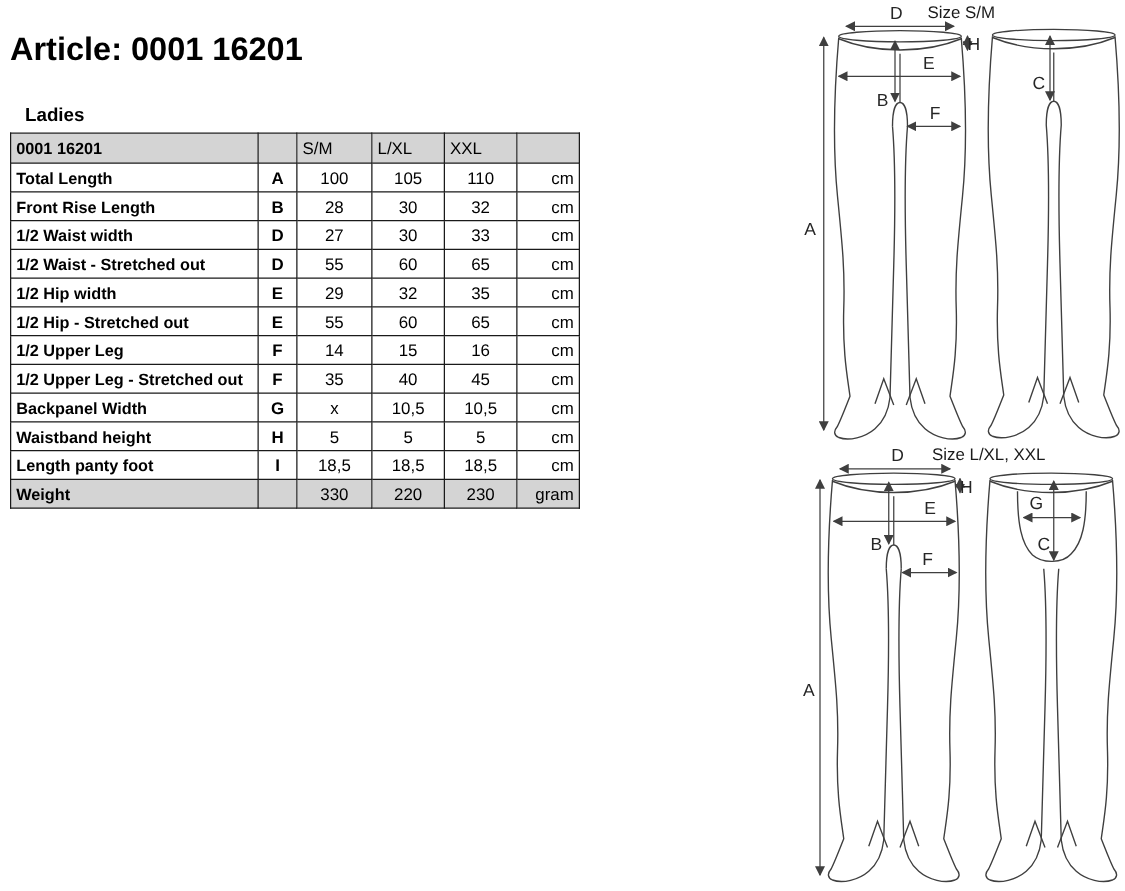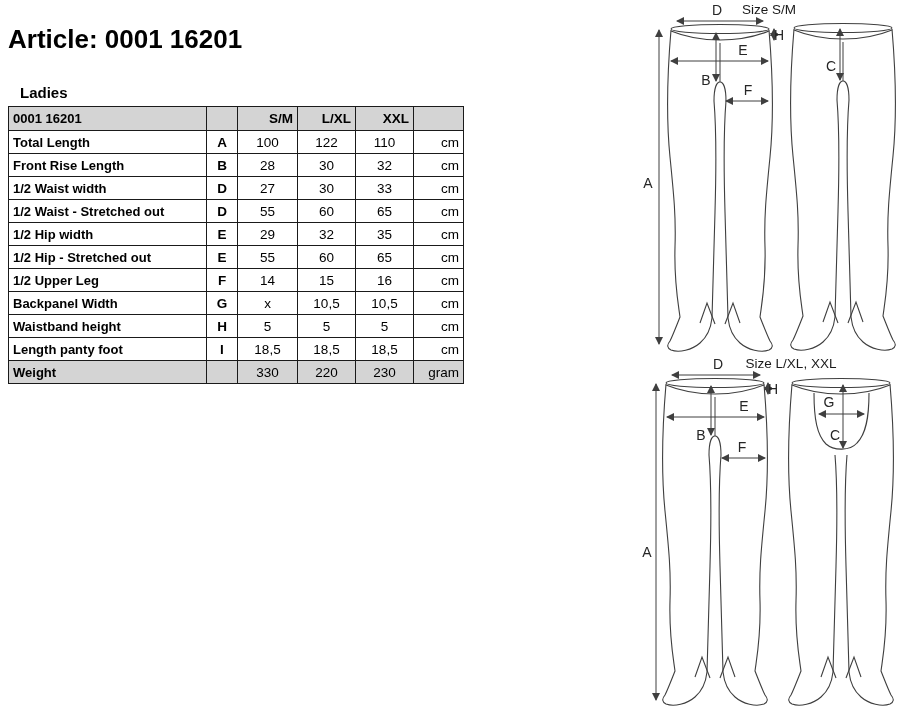--- a/index.html
+++ b/index.html
@@ -8,21 +8,21 @@
   .title{position:absolute;left:8px;top:24px;font-size:26px;font-weight:bold;letter-spacing:0;}
   .subtitle{position:absolute;left:20px;top:84px;font-size:15px;font-weight:bold;}
   table.size-table{position:absolute;left:8px;top:106px;width:455px;border-collapse:collapse;
           table-layout:fixed;font-size:13.5px;}
   table.size-table td{border:1px solid #1a1a1a;height:22px;padding:0 4px;overflow:hidden;
           white-space:nowrap;vertical-align:middle;}
   table.size-table tr.hdr td{height:23px;}
   td.name{font-weight:bold;text-align:left;font-size:13px;padding-left:5px;margin-left:16px;}
   td.letter{font-weight:bold;text-align:center;}
   td.val{text-align:center;}
-  td.hdrsize{text-align:right;font-weight:bold;}
+  td.hdrsize{text-align:left;font-weight:normal;}
   td.unit{text-align:right;}
   tr.shaded td{background:#d4d4d4;}
   svg.diagrams{position:absolute;left:640px;top:0;width:260px;height:713px;}
   .dim{stroke:#3f3f3f;stroke-width:1;marker-start:url(#ah);marker-end:url(#ah);}
   .seam{stroke:#3f3f3f;stroke-width:1;}
   .lbl{font-family:"Liberation Sans",sans-serif;font-size:14px;fill:#262626;text-anchor:middle;}
   .hd{font-family:"Liberation Sans",sans-serif;font-size:13.5px;fill:#1a1a1a;text-anchor:middle;}
 </style>
 </head>
 <body>
@@ -47,21 +47,21 @@
         <td class="letter"></td>
         <td class="hdrsize">S/M</td>
         <td class="hdrsize">L/XL</td>
         <td class="hdrsize">XXL</td>
         <td class="unit"></td>
       </tr>
       <tr>
         <td class="name">Total Length</td>
         <td class="letter">A</td>
         <td class="val">100</td>
-        <td class="val">122</td>
+        <td class="val">105</td>
         <td class="val">110</td>
         <td class="unit">cm</td>
       </tr>
       <tr>
         <td class="name">Front Rise Length</td>
         <td class="letter">B</td>
         <td class="val">28</td>
         <td class="val">30</td>
         <td class="val">32</td>
         <td class="unit">cm</td>
@@ -97,20 +97,28 @@
         <td class="val">60</td>
         <td class="val">65</td>
         <td class="unit">cm</td>
       </tr>
       <tr>
         <td class="name">1/2 Upper Leg</td>
         <td class="letter">F</td>
         <td class="val">14</td>
         <td class="val">15</td>
         <td class="val">16</td>
+        <td class="unit">cm</td>
+      </tr>
+      <tr>
+        <td class="name">1/2 Upper Leg - Stretched out</td>
+        <td class="letter">F</td>
+        <td class="val">35</td>
+        <td class="val">40</td>
+        <td class="val">45</td>
         <td class="unit">cm</td>
       </tr>
       <tr>
         <td class="name">Backpanel Width</td>
         <td class="letter">G</td>
         <td class="val">x</td>
         <td class="val">10,5</td>
         <td class="val">10,5</td>
         <td class="unit">cm</td>
       </tr>

